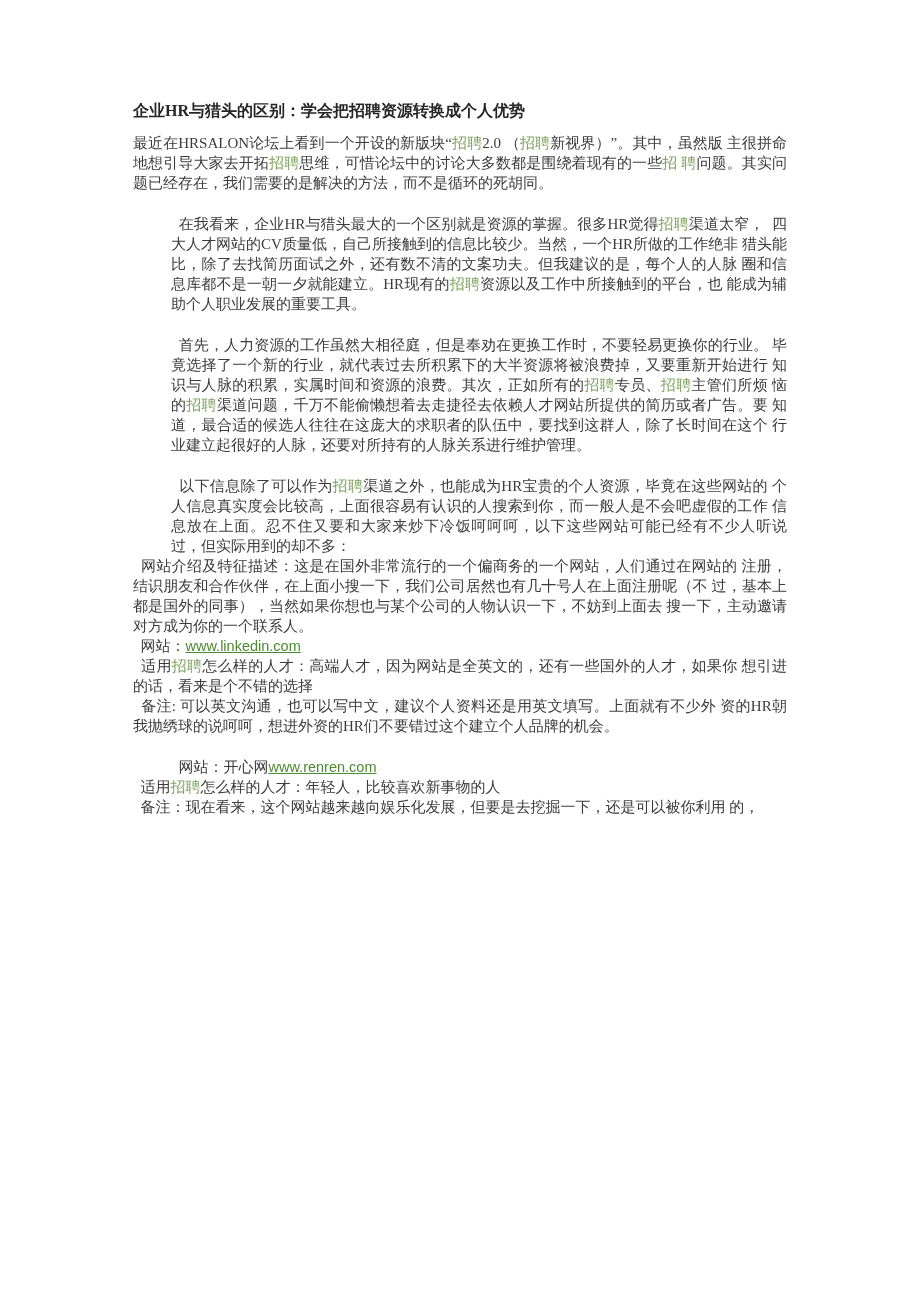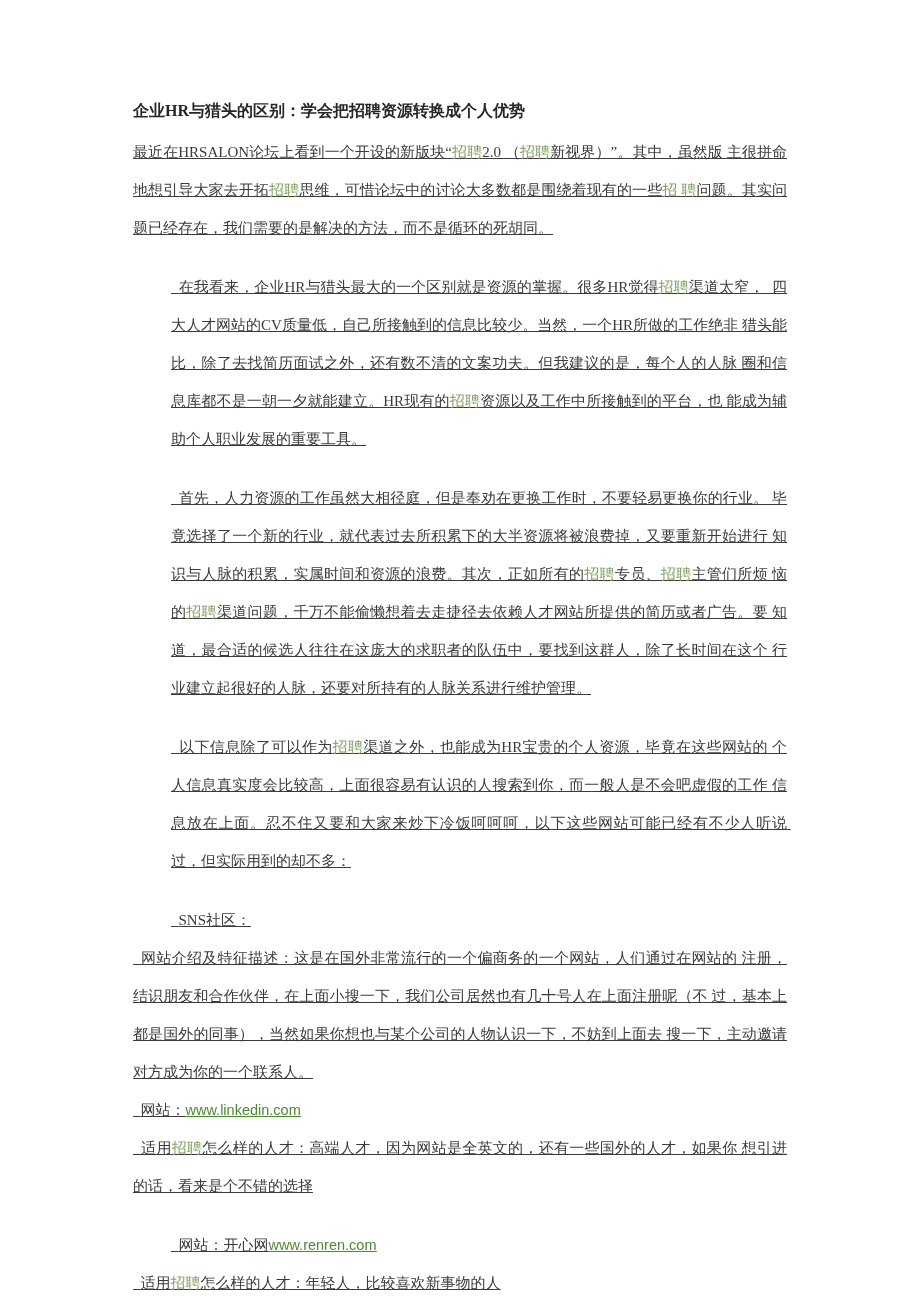--- a/index.html
+++ b/index.html
@@ -19,47 +19,46 @@
   .title {
     margin: 0 0 8px 0;
     font-size: 16px;
     font-weight: bold;
     line-height: 29px;
     color: var(--title, #262626);
   }
   .para {
     margin: 0;
     font-size: 15px;
-    line-height: 38px;
+    line-height: 20px;
     color: var(--text, #3b3b3b);
     text-align: justify;
     white-space: pre-wrap;
     word-break: break-word;
-    text-decoration: underline;
   }
   .para.gap { margin-top: 21px; margin-left: 38px; }
   .kw { color: var(--kw, #7da25c); }
   a.doc-link {
     color: var(--link, #4c8a32);
     text-decoration: underline;
     font-family: "Liberation Sans", "DejaVu Sans", sans-serif;
     font-size: 14.5px;
   }
 </style>
 </head>
 <body style="--bg: #ffffff; --text: #3b3b3b; --title: #262626; --kw: #7da25c; --link: #4c8a32;">
 
 <div class="page">
   <h1 class="title">企业HR与猎头的区别：学会把招聘资源转换成个人优势</h1>
   <div id="doc-body">
       <p class="para"><span>最近在HRSALON论坛上看到一个开设的新版块“</span><span class="kw">招聘</span><span>2.0 （</span><span class="kw">招聘</span><span>新视界）”。其中，虽然版 主很拼命地想引导大家去开拓</span><span class="kw">招聘</span><span>思维，可惜论坛中的讨论大多数都是围绕着现有的一些</span><span class="kw">招 聘</span><span>问题。其实问题已经存在，我们需要的是解决的方法，而不是循环的死胡同。</span></p>
       <p class="para gap"><span>  在我看来，企业HR与猎头最大的一个区别就是资源的掌握。很多HR觉得</span><span class="kw">招聘</span><span>渠道太窄，  四大人才网站的CV质量低，自己所接触到的信息比较少。当然，一个HR所做的工作绝非 猎头能比，除了去找简历面试之外，还有数不清的文案功夫。但我建议的是，每个人的人脉 圈和信息库都不是一朝一夕就能建立。HR现有的</span><span class="kw">招聘</span><span>资源以及工作中所接触到的平台，也 能成为辅助个人职业发展的重要工具。</span></p>
       <p class="para gap"><span>  首先，人力资源的工作虽然大相径庭，但是奉劝在更换工作时，不要轻易更换你的行业。 毕竟选择了一个新的行业，就代表过去所积累下的大半资源将被浪费掉，又要重新开始进行 知识与人脉的积累，实属时间和资源的浪费。其次，正如所有的</span><span class="kw">招聘</span><span>专员、</span><span class="kw">招聘</span><span>主管们所烦 恼的</span><span class="kw">招聘</span><span>渠道问题，千万不能偷懒想着去走捷径去依赖人才网站所提供的简历或者广告。要 知道，最合适的候选人往往在这庞大的求职者的队伍中，要找到这群人，除了长时间在这个 行业建立起很好的人脉，还要对所持有的人脉关系进行维护管理。</span></p>
       <p class="para gap"><span>  以下信息除了可以作为</span><span class="kw">招聘</span><span>渠道之外，也能成为HR宝贵的个人资源，毕竟在这些网站的 个人信息真实度会比较高，上面很容易有认识的人搜索到你，而一般人是不会吧虚假的工作 信息放在上面。忍不住又要和大家来炒下冷饭呵呵呵，以下这些网站可能已经有不少人听说 过，但实际用到的却不多：</span></p>
-      <p class="para gap"><span>  SNS社区：</span></p>
       <p class="para"><span>  网站介绍及特征描述：这是在国外非常流行的一个偏商务的一个网站，人们通过在网站的 注册，结识朋友和合作伙伴，在上面小搜一下，我们公司居然也有几十号人在上面注册呢（不 过，基本上都是国外的同事），当然如果你想也与某个公司的人物认识一下，不妨到上面去 搜一下，主动邀请对方成为你的一个联系人。</span></p>
       <p class="para"><span>  网站：</span><a class="doc-link" href="#">www.linkedin.com</a></p>
       <p class="para"><span>  适用</span><span class="kw">招聘</span><span>怎么样的人才：高端人才，因为网站是全英文的，还有一些国外的人才，如果你 想引进的话，看来是个不错的选择</span></p>
+      <p class="para"><span>  备注: 可以英文沟通，也可以写中文，建议个人资料还是用英文填写。上面就有不少外 资的HR朝我抛绣球的说呵呵，想进外资的HR们不要错过这个建立个人品牌的机会。</span></p>
       <p class="para gap"><span>  网站：开心网</span><a class="doc-link" href="#">www.renren.com</a></p>
       <p class="para"><span>  适用</span><span class="kw">招聘</span><span>怎么样的人才：年轻人，比较喜欢新事物的人</span></p>
       <p class="para"><span>  备注：现在看来，这个网站越来越向娱乐化发展，但要是去挖掘一下，还是可以被你利用 的，</span></p>
     </div>
 </div>
 
 </body></html>

